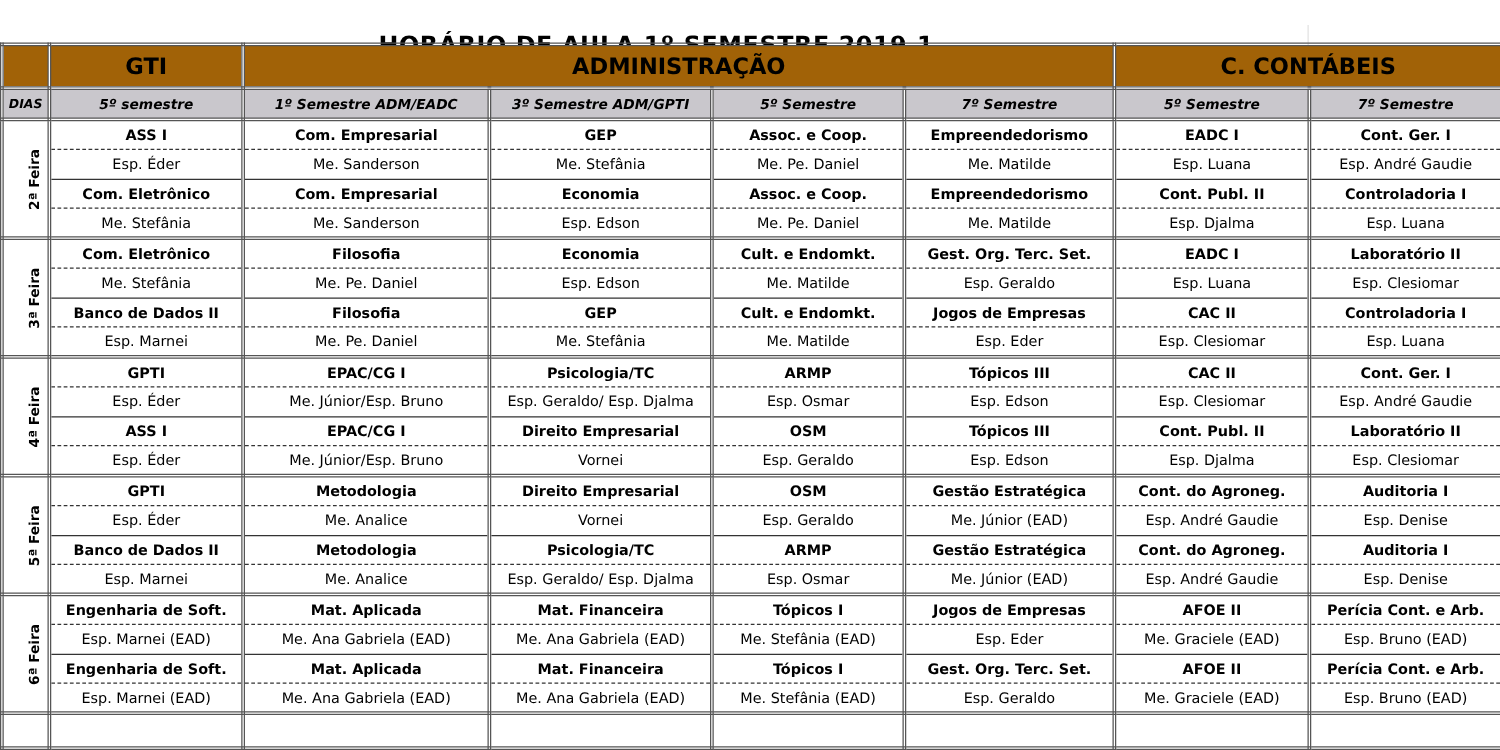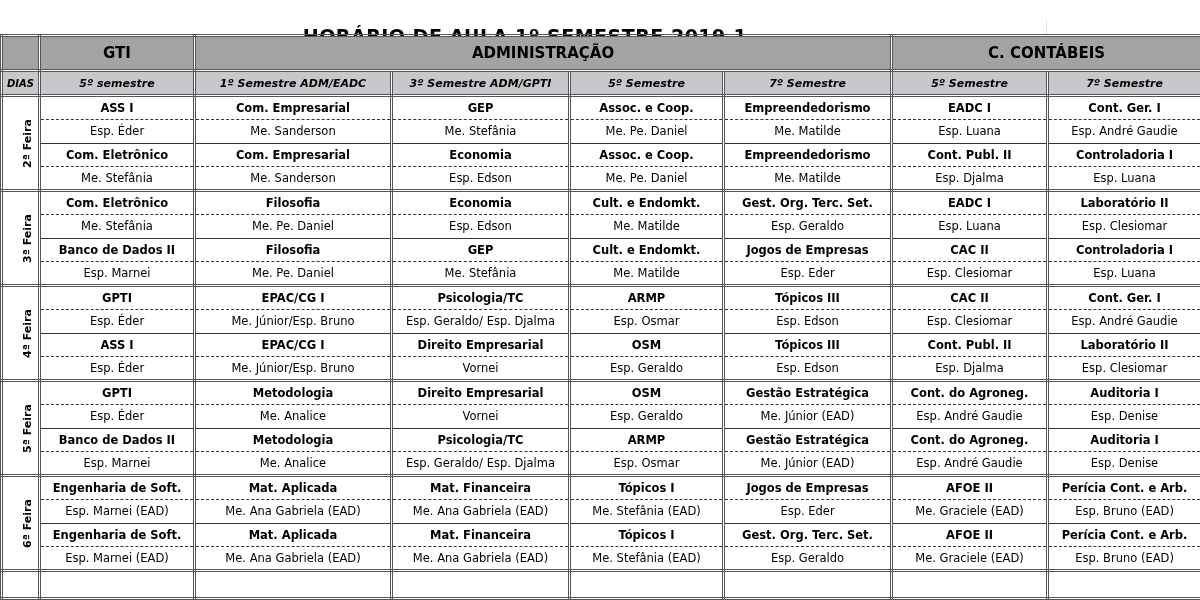--- a/index.html
+++ b/index.html
@@ -3,21 +3,21 @@
 <meta charset="utf-8">
 <style>
   * { box-sizing: border-box; margin: 0; padding: 0; }
   html, body { width: 1200px; height: 600px; overflow: hidden; background: #ffffff; }
   body { font-family: "DejaVu Sans", sans-serif; color: #000; position: relative; }
   .title-row { position: absolute; left: 0; top: 0; width: 1200px; height: 34px; background: #fff; margin-top: 20px; }
   .title-row .grid-line { position: absolute; top: 0; height: 34px; border-left: 1px solid #e2e2e2; }
   .title-text { position: absolute; left: 0; width: 1050px; top: 5px; text-align: center; font-weight: bold; font-size: 19px; letter-spacing: 0.5px; }
   table.sched { position: absolute; left: 0; top: 34px; width: 1200px; border-collapse: collapse; table-layout: fixed; }
   table.sched td { border: 3px double #555; text-align: center; vertical-align: middle; padding: 0; overflow: hidden; white-space: nowrap; }
-  .grp td { height: 35px; font-weight: bold; font-size: 15px; background: #a3a3a3; margin-top: 47px; }
+  .grp td { height: 35px; font-weight: bold; font-size: 18px; background: #a16207; margin-top: 47px; }
   .sub td { height: 25px; background: #c9c7cc; font-style: italic; font-weight: bold; font-size: 11px; }
   .sub td.dias { font-size: 10px; }
   td.day { font-weight: bold; font-size: 11px; }
   .day-label { display: inline-block; transform: rotate(-90deg); white-space: nowrap; }
   .slot-cell { height: 95px; }
   .slot { display: flex; flex-direction: column; height: 100%; }
   .pair { flex: 1; display: flex; flex-direction: column; }
   .pair + .pair { border-top: 1px solid #333; }
   .subj { flex: 1; display: flex; align-items: center; justify-content: center; font-weight: bold; font-size: 11.5px; border-bottom: 1px dashed #333; }
   .prof { flex: 1; display: flex; align-items: center; justify-content: center; font-size: 11.5px; }

